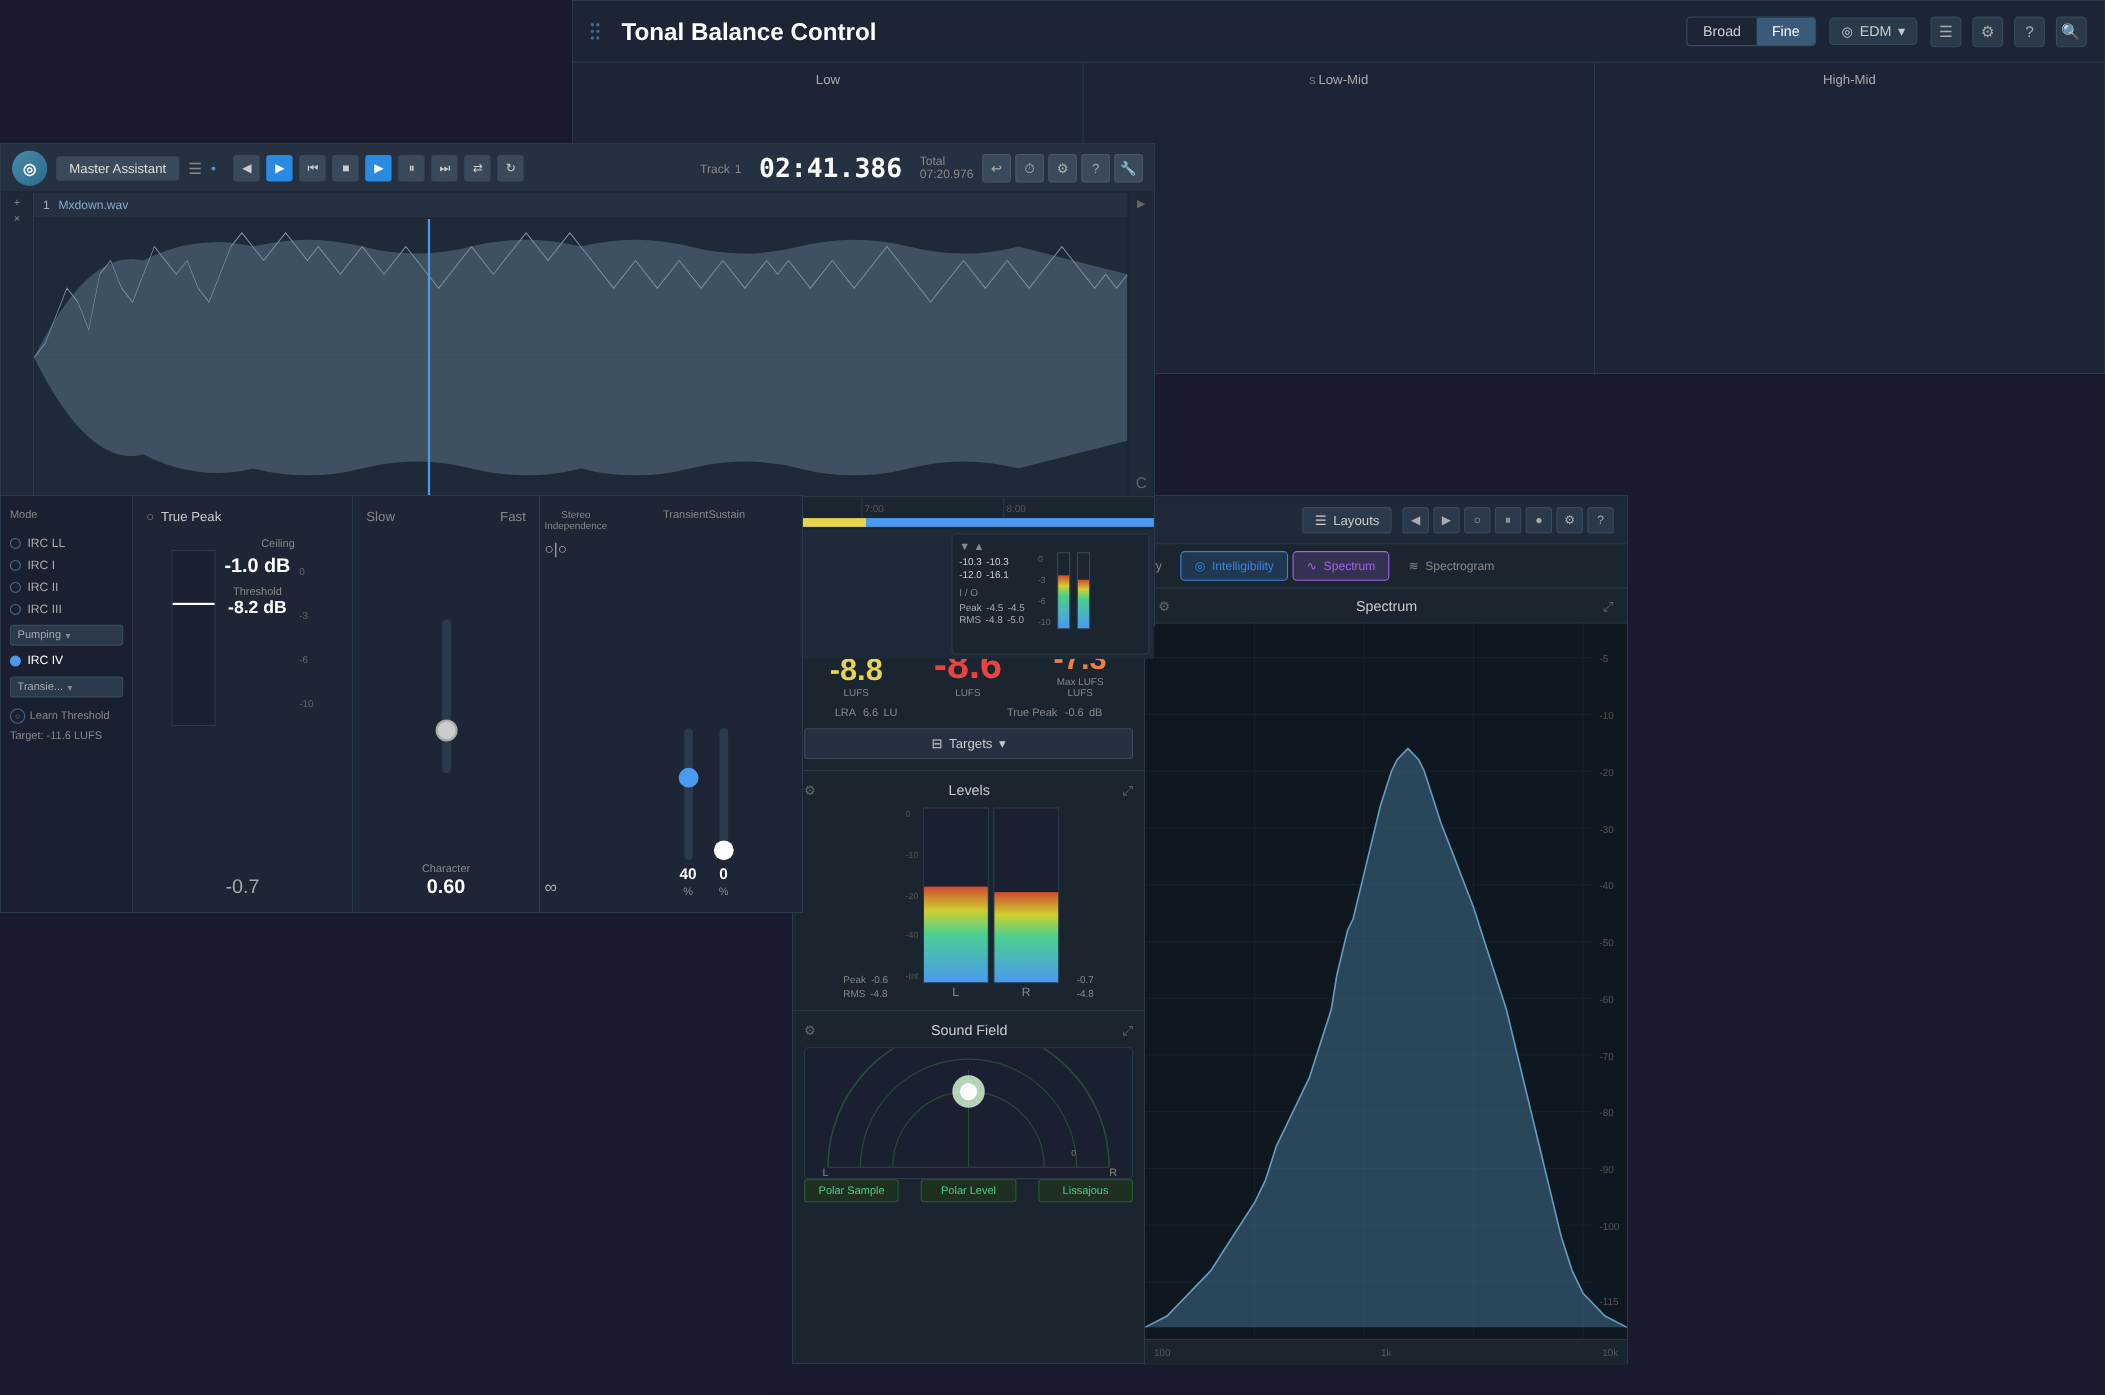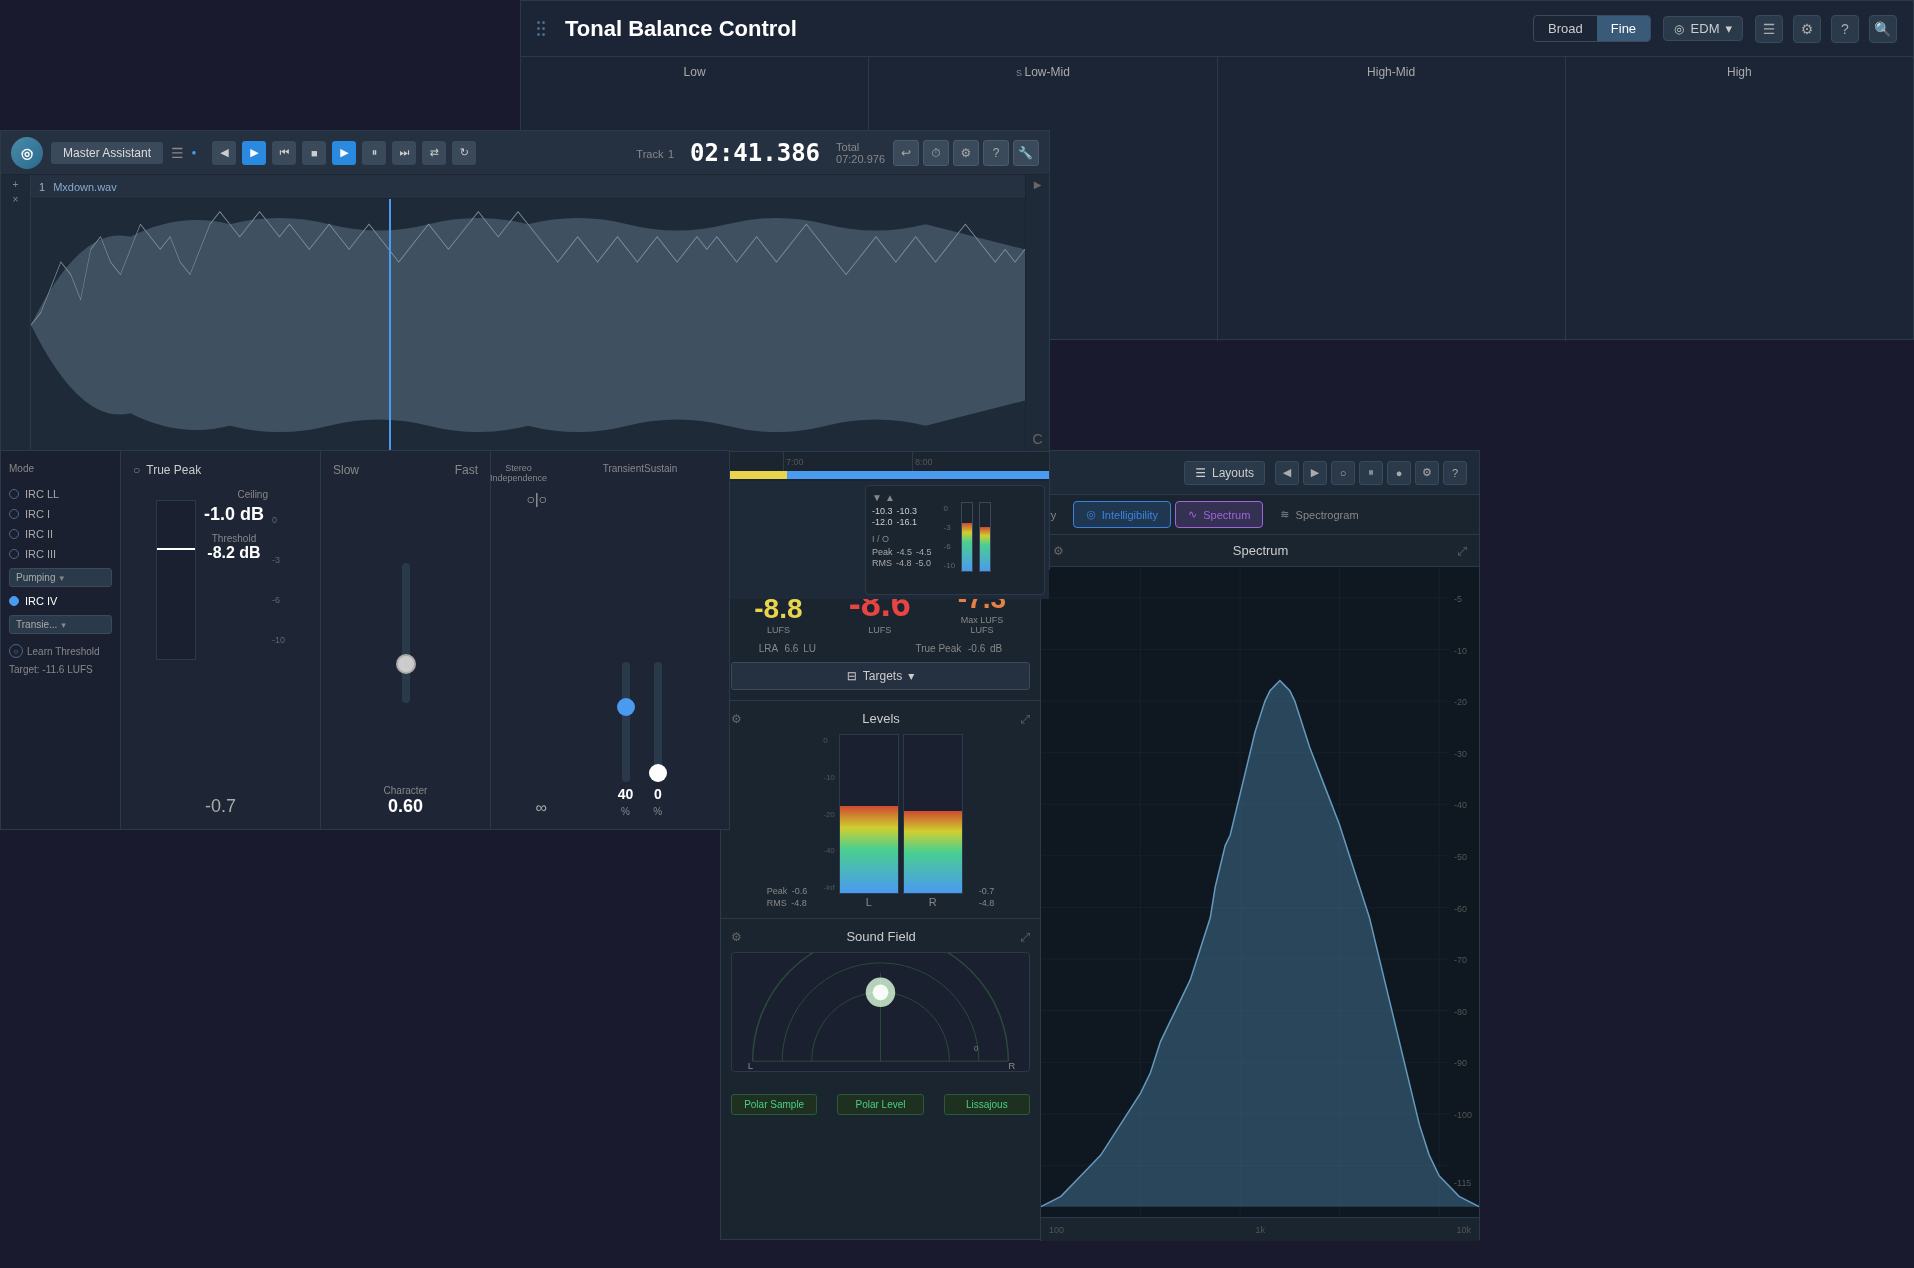--- a/index.html
+++ b/index.html
@@ -752,21 +752,21 @@
       font-size: 18px;
       color: #fff;
       font-weight: bold;
     }
 
     .stereo-section {
       width: 60px;
       padding: 12px 4px;
       display: flex;
       flex-direction: column;
-      align-items: flex-end;
+      align-items: flex-start;
     }
     .stereo-label {
       font-size: 9px;
       color: #888;
       text-align: center;
       margin-bottom: 8px;
     }
     .stereo-icon {
       font-size: 14px;
       color: #aaa;
@@ -1079,21 +1079,21 @@
       height: 120px;
       background: #1a2030;
       border: 1px solid #2a3a4a;
       border-radius: 4px;
       position: relative;
       overflow: hidden;
     }
     .sound-field-buttons {
       display: flex;
       gap: 20px;
-      margin-top: 22px;
+      margin-top: 0;
     }
     .sound-field-btn {
       flex: 1;
       padding: 4px;
       background: #1e3020;
       border: 1px solid #2a5a3a;
       border-radius: 3px;
       color: #4acf80;
       font-size: 10px;
       text-align: center;
@@ -1210,24 +1210,20 @@
         <span style="font-size:9px;color:#888;">S </span>Low-Mid
       </div>
       <div class="tonal-band-content"></div>
     </div>
 
     <div class="tonal-band">
       <div class="tonal-band-label">High-Mid</div>
       <div class="tonal-band-content"></div>
     </div>
 
-    <div class="tonal-band">
-      <div class="tonal-band-label">High</div>
-      <div class="tonal-band-content"></div>
-    </div>
   </div>
 </div>
 
 <div class="daw-panel">
 
   <div class="daw-toolbar">
     <div class="daw-logo">◎</div>
     <button class="master-btn">Master Assistant</button>
     <span style="color:#888;font-size:14px;cursor:pointer;">☰</span>
     <span style="color:#4a9af0;font-size:8px;">●</span>

